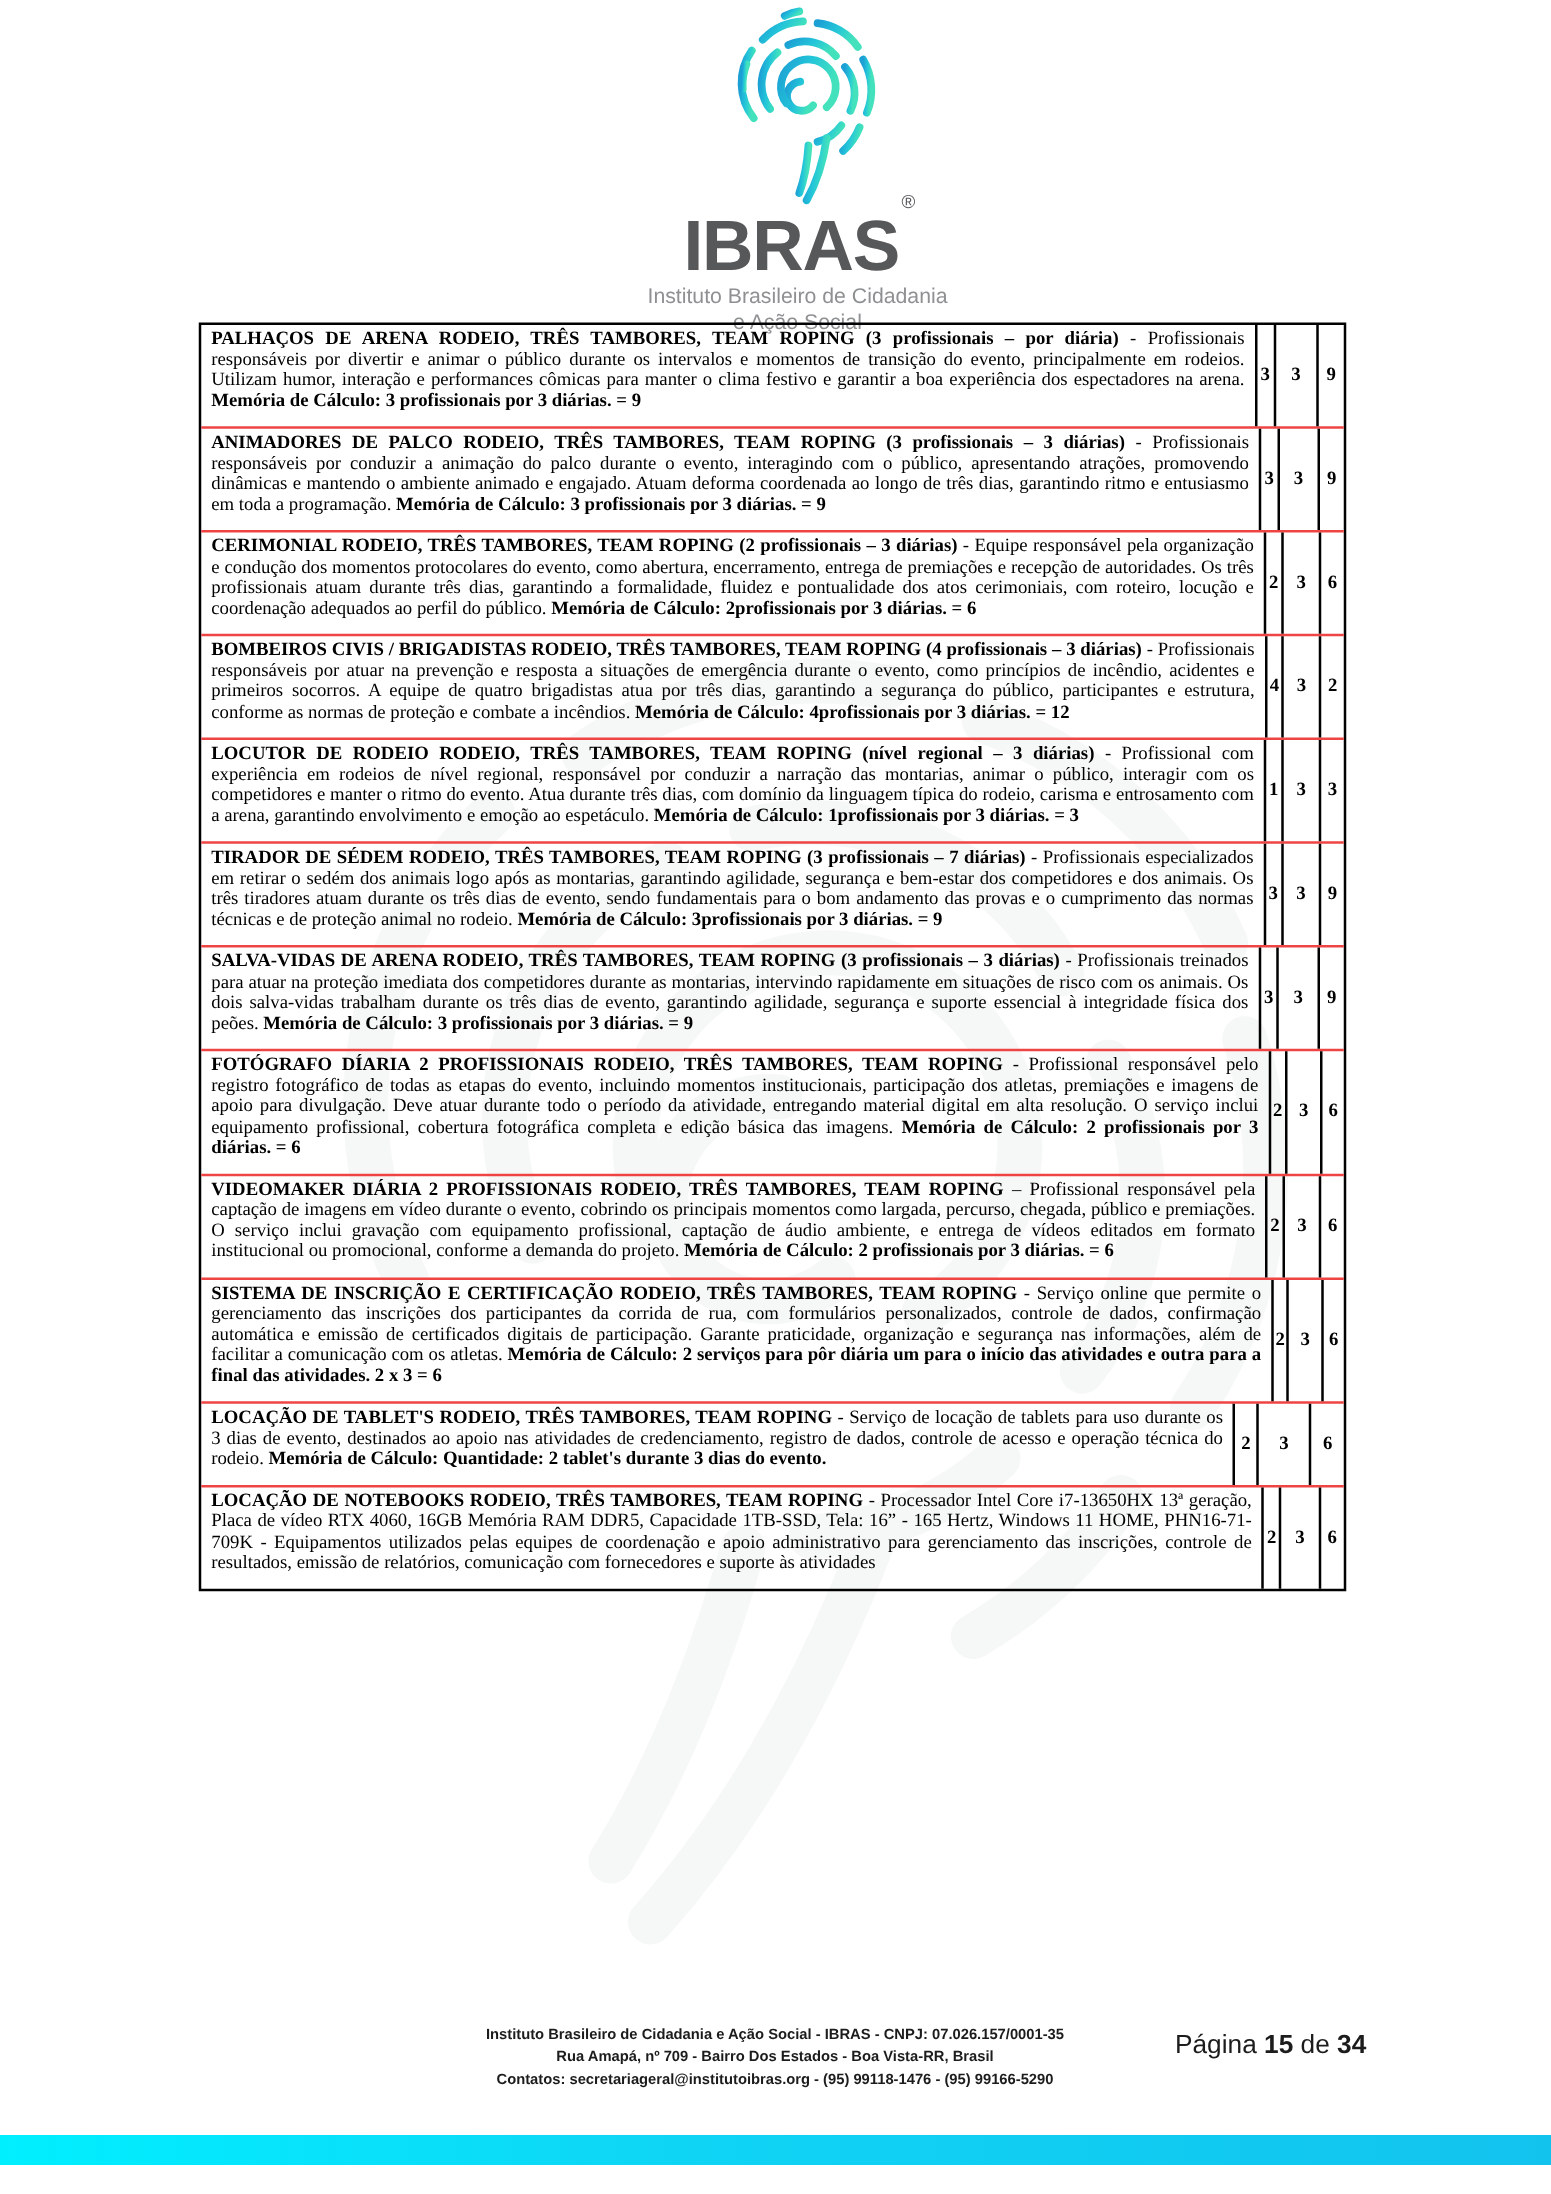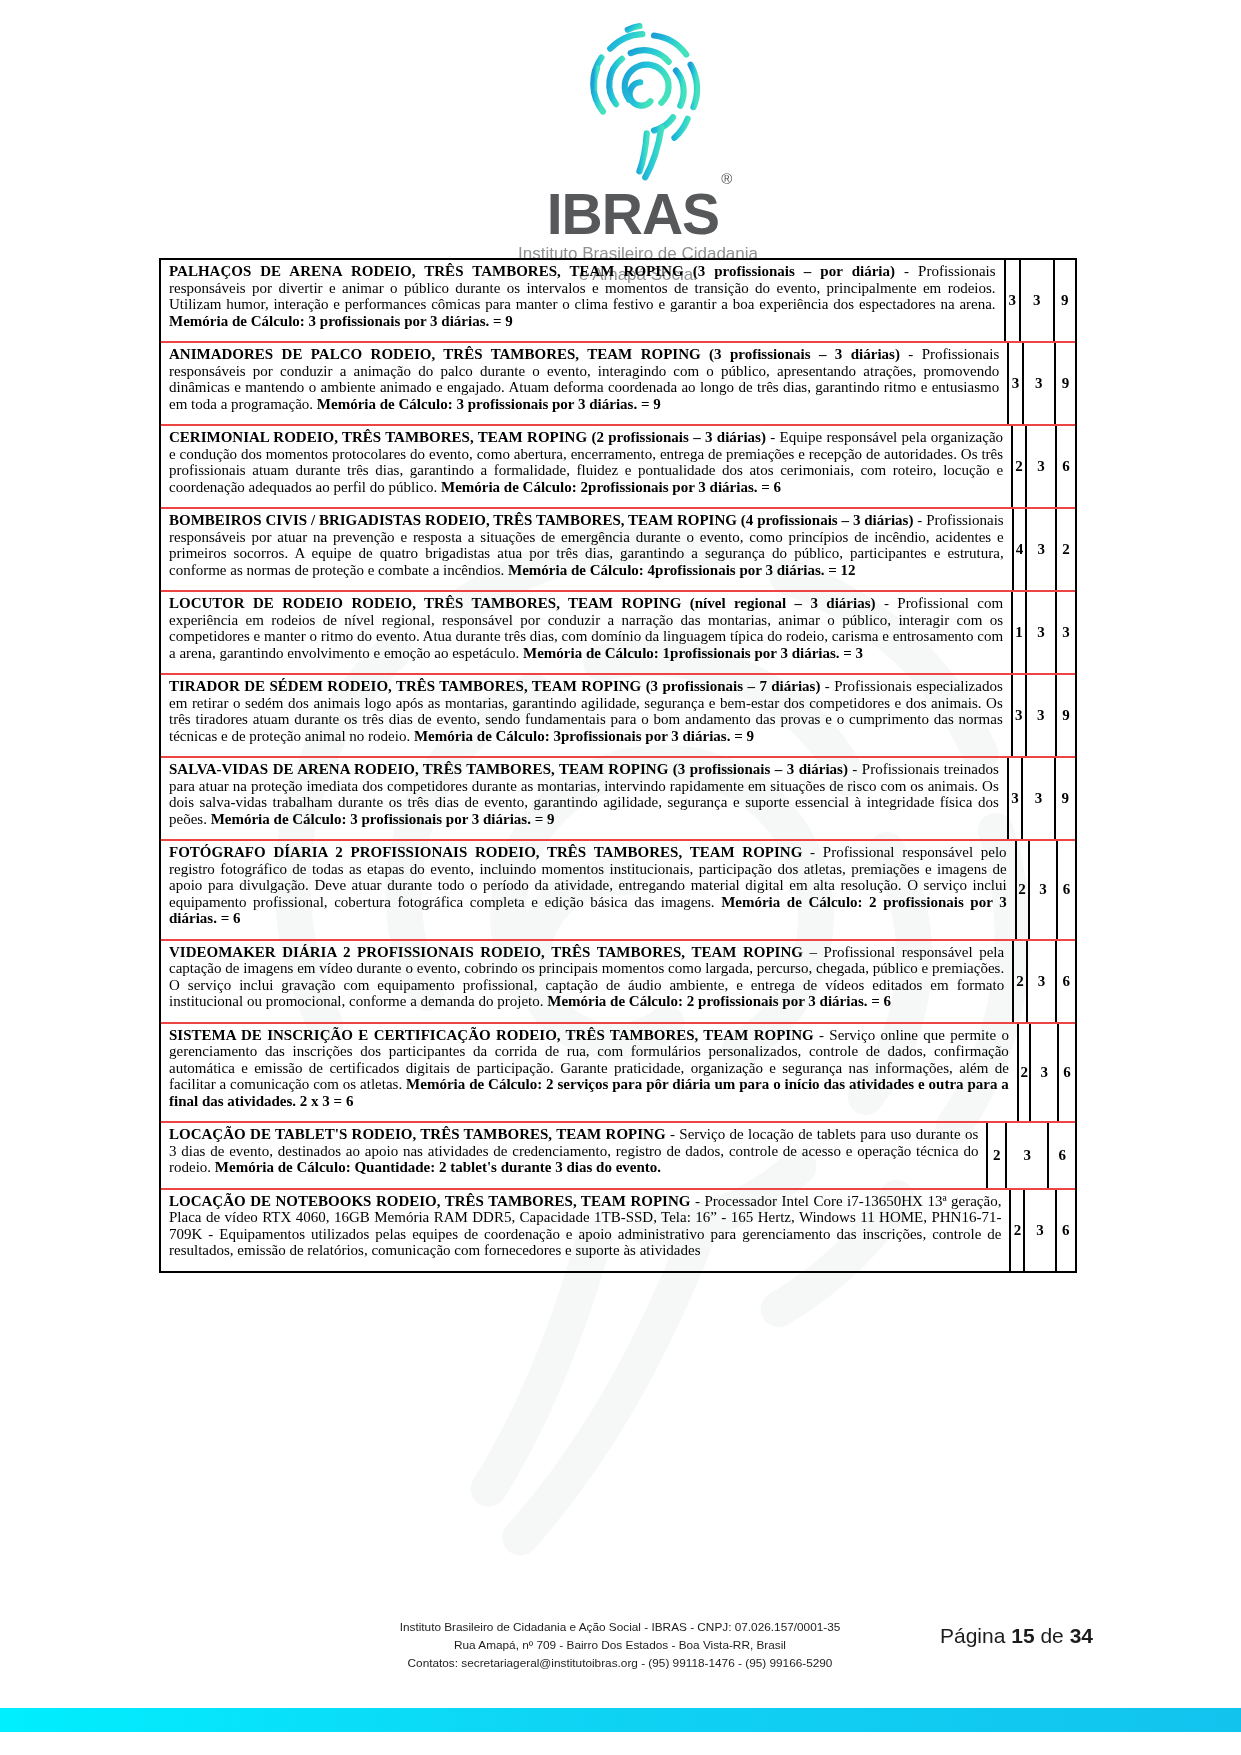--- a/index.html
+++ b/index.html
@@ -1,20 +1,20 @@
 <!DOCTYPE html>
 <html lang="pt"><head>
 <meta charset="utf-8">
 <style>
   * { margin:0; padding:0; box-sizing:border-box; }
   body { background:#ffffff; font-family:"Liberation Serif", serif; }
   .page { position:relative; width:1241px; height:1755px; background:#ffffff; overflow:hidden; }
 
   
-  .logo-block { position:absolute; left:470px; top:18px; width:336px; text-align:center; }
+  .logo-block { position:absolute; left:470px; top:1px; width:336px; text-align:center; }
   .fp-logo { display:block; margin:0 auto; width:158px; height:168px; }
   .wordmark { font-family:"Liberation Sans", sans-serif; font-weight:bold; font-size:57px;
               letter-spacing:-1px; color:#57585a; line-height:1.0; position:relative; display:inline-block; }
   .wordmark sup { font-size:15px; font-weight:normal; position:relative; top:-30px; left:2px; color:#57585a; }
   .logo-sub { font-family:"Liberation Sans", sans-serif; color:#8e9092; font-size:17px; line-height:1.25; }
 
   
   .watermark { position:absolute; left:-10px; top:420px; width:1180px; height:1180px;
                opacity:0.10; transform:rotate(12deg); pointer-events:none; }
 
@@ -26,21 +26,21 @@
   .tcell-text { flex:1 1 auto; padding:3px 8px 12px 8px; font-size:15px; line-height:16.5px;
                 text-align:justify; color:#000; }
   .tcell-text .t-title, .tcell-text .t-mem { font-weight:bold; }
   .num { width:45px; border-left:2px solid #000; display:flex; align-items:center;
          justify-content:center; font-weight:bold; font-size:15px; color:#000; }
   .num.unit { width:106px; }
   .num.total { width:68px; }
 
   
   .footer-contact { position:absolute; left:160px; top:1618px; width:920px; text-align:center;
-                    font-family:"Liberation Sans", sans-serif; font-size:11.8px; line-height:18px; color:#1c1c1c; }
+                    font-family:"Liberation Sans", sans-serif; font-size:11.8px; line-height:18px; color:#1c1c1c;font-weight:bold; }
   .page-label { position:absolute; left:940px; top:1624px; width:240px;
                 font-family:"Liberation Sans", sans-serif; font-size:21px; color:#1c1c1c; }
   .page-label b { font-weight:bold; }
   .bottom-bar { position:absolute; left:0; top:1708px; width:1241px; height:24px;
                 background:linear-gradient(90deg, #00efff 0%, #0fd4f4 45%, #12c3ee 100%); }
 </style>
 </head>
 <body>
 
 <div class="page">
@@ -83,21 +83,21 @@
         <path d="M62 42 a64 64 0 0 1 44 -20"></path>
         <path d="M122 24 a64 64 0 0 1 44 26"></path>
         <path d="M172 64 a66 66 0 0 1 4 58"></path>
         <path d="M168 138 a70 70 0 0 1 -18 26"></path>
         <path d="M86 16 q8 -4 16 -5"></path>
         <path d="M40 96 q-1 -14 4 -27"></path>
       </g>
     </svg>
     <div class="wordmark"><span>IBRAS</span><sup>®</sup></div>
     <div class="logo-sub">Instituto Brasileiro de Cidadania</div>
-    <div class="logo-sub">e Amapá Social</div>
+    <div class="logo-sub">e Ação Social</div>
   </div>
 
   <div class="doc-table">
     <div class="trow">
       <div class="tcell-text">
         <span class="t-title">PALHAÇOS DE ARENA RODEIO, TRÊS TAMBORES, TEAM ROPING (3 profissionais – por diária)</span>
         <span class="t-desc"> - Profissionais responsáveis por divertir e animar o público durante os intervalos e momentos de transição do evento, principalmente em rodeios. Utilizam humor, interação e performances cômicas para manter o clima festivo e garantir a boa experiência dos espectadores na arena. </span>
         <span class="t-mem">Memória de Cálculo: 3 profissionais por 3 diárias. = 9</span>
       </div>
       <div class="num qty">3</div>

